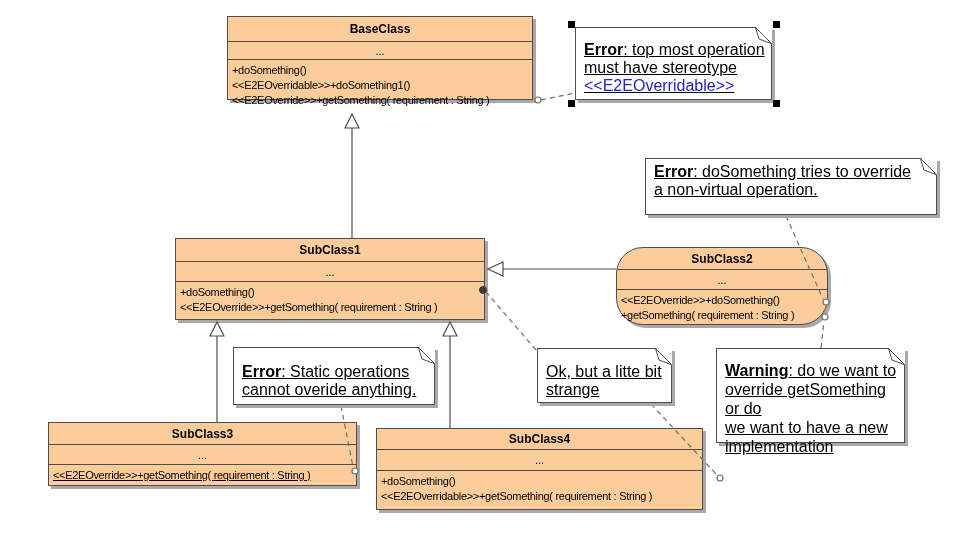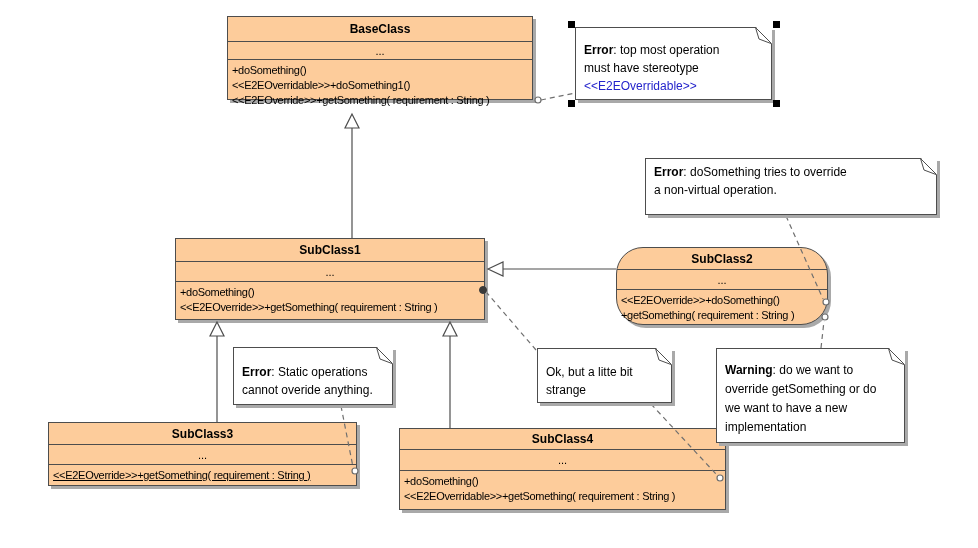--- a/index.html
+++ b/index.html
@@ -43,22 +43,23 @@
   }
   .op.underline{text-decoration:underline;}
 
   
   .note{
     position:absolute;
     background:var(--note-fill);
     border:1px solid var(--class-border);
     box-shadow:3px 3px 0 var(--shadow);
     z-index:30;
-    font-size:12px;line-height:18px;
+    font-size:16px;line-height:18px;
     padding:13px 6px 0 8px;
+    text-decoration:underline;
   }
   .note b{font-weight:bold;}
   .note .link{color:var(--link-blue);}
   .note .fold{position:absolute;top:-1px;right:-1px;z-index:2;}
 
   
   svg.connectors{position:absolute;left:0;top:0;z-index:20;}
   svg.connectors line.solid{stroke:var(--line);stroke-width:1.2;}
   svg.connectors line.dashed{stroke:var(--dash);stroke-width:1.2;stroke-dasharray:5 4;}
   svg.connectors polygon{fill:#FFFFFF;stroke:var(--line);stroke-width:1.2;}
@@ -157,21 +158,21 @@
   </div>
 
   <div class="uml-class" style="left:48px;top:422px;width:309px;height:64px;">
     <div class="cls-name" style="height:21px;">SubClass3</div>
     <div class="cls-attrs" style="height:20px;">...</div>
     <div class="cls-ops">
       <div class="op underline">&lt;&lt;E2EOverride&gt;&gt;+getSomething( requirement : String )</div>
     </div>
   </div>
 
-  <div class="uml-class" style="left:399px;top:428px;width:327px;height:82px;">
+  <div class="uml-class" style="left:376px;top:428px;width:327px;height:82px;">
     <div class="cls-name" style="height:20px;">SubClass4</div>
     <div class="cls-attrs" style="height:21px;">...</div>
     <div class="cls-ops">
       <div class="op">+doSomething()</div>
       <div class="op">&lt;&lt;E2EOverridable&gt;&gt;+getSomething( requirement : String )</div>
     </div>
   </div>
 
   <div class="note" style="left:575px;top:27px;width:197px;height:73px;">
     <svg class="fold" width="17" height="17">
@@ -191,21 +192,21 @@
   <div class="note" style="left:645px;top:158px;width:292px;height:57px;padding-top:4px;">
     <svg class="fold" width="17" height="17">
       <path d="M1,0 L17,0 L17,17 Z" fill="#FFFFFF" stroke="none"></path>
       <path d="M0.5,0.5 L4,12 L16,16.5" fill="#FFFFFF" stroke="#4D4D4D" stroke-width="1"></path>
       <path d="M0.5,0.5 L16.5,16.5" fill="none" stroke="#4D4D4D" stroke-width="1"></path>
     </svg>
     <div><b>Error</b><span>: doSomething tries to override</span></div>
     <div>a non-virtual operation.</div>
   </div>
 
-  <div class="note" style="left:233px;top:347px;width:160px;height:58px;padding-top:15px;">
+  <div class="note" style="left:233px;top:347px;width:202px;height:58px;padding-top:15px;">
     <svg class="fold" width="17" height="17">
       <path d="M1,0 L17,0 L17,17 Z" fill="#FFFFFF" stroke="none"></path>
       <path d="M0.5,0.5 L4,12 L16,16.5" fill="#FFFFFF" stroke="#4D4D4D" stroke-width="1"></path>
       <path d="M0.5,0.5 L16.5,16.5" fill="none" stroke="#4D4D4D" stroke-width="1"></path>
     </svg>
     <div><b>Error</b><span>: Static operations</span></div>
     <div>cannot overide anything.</div>
   </div>
 
   <div class="note" style="left:537px;top:348px;width:135px;height:55px;padding-top:14px;">

